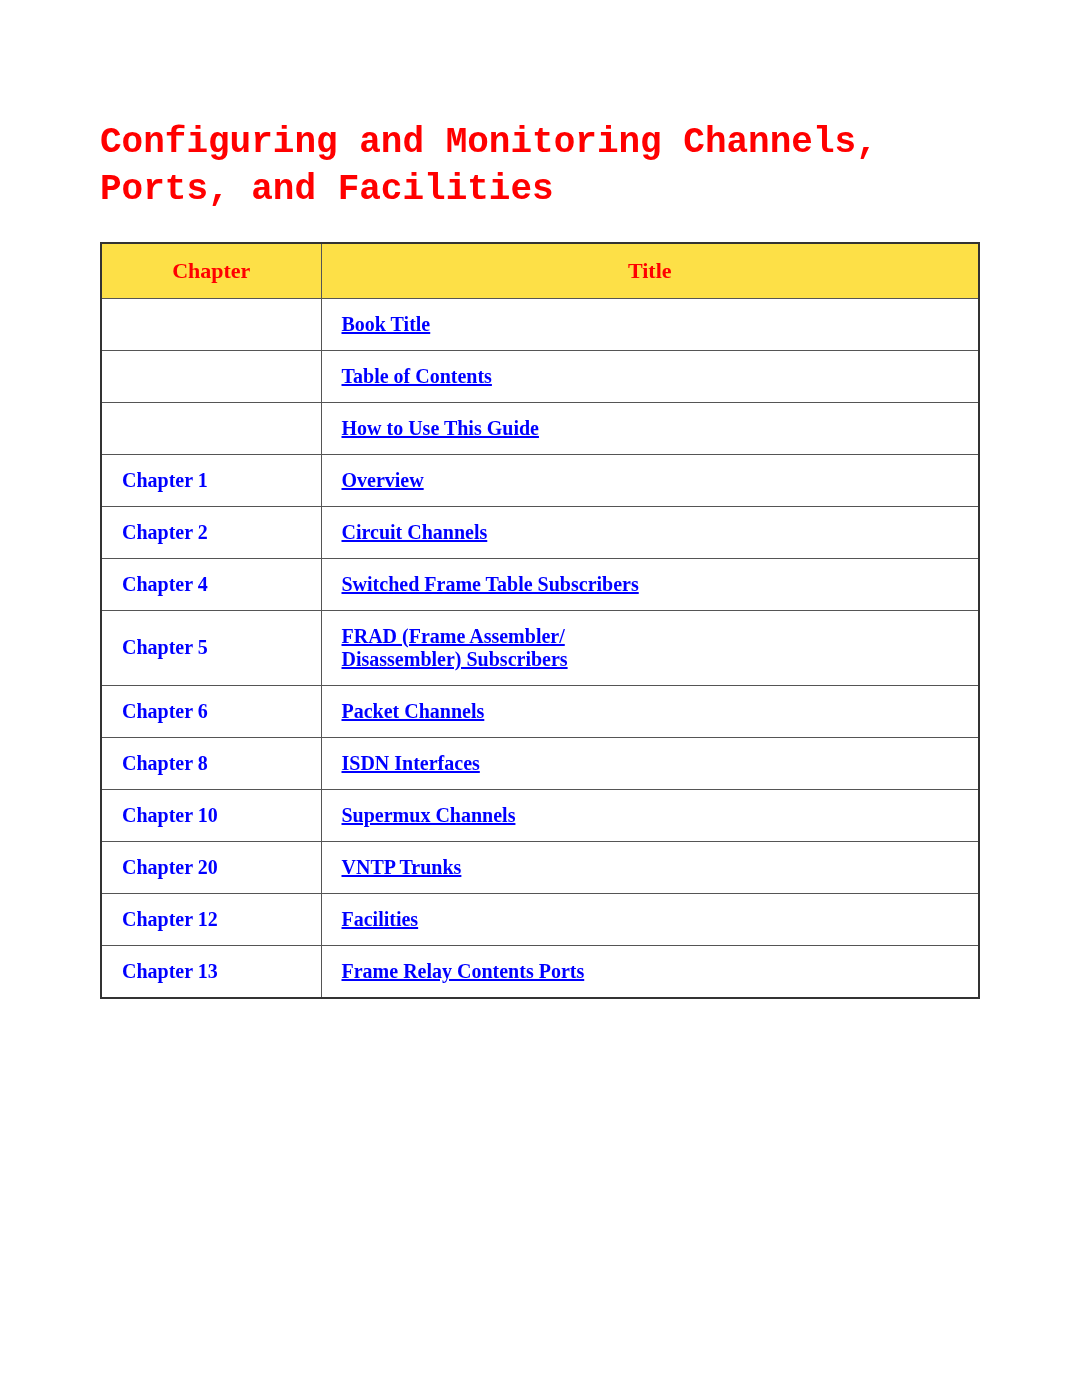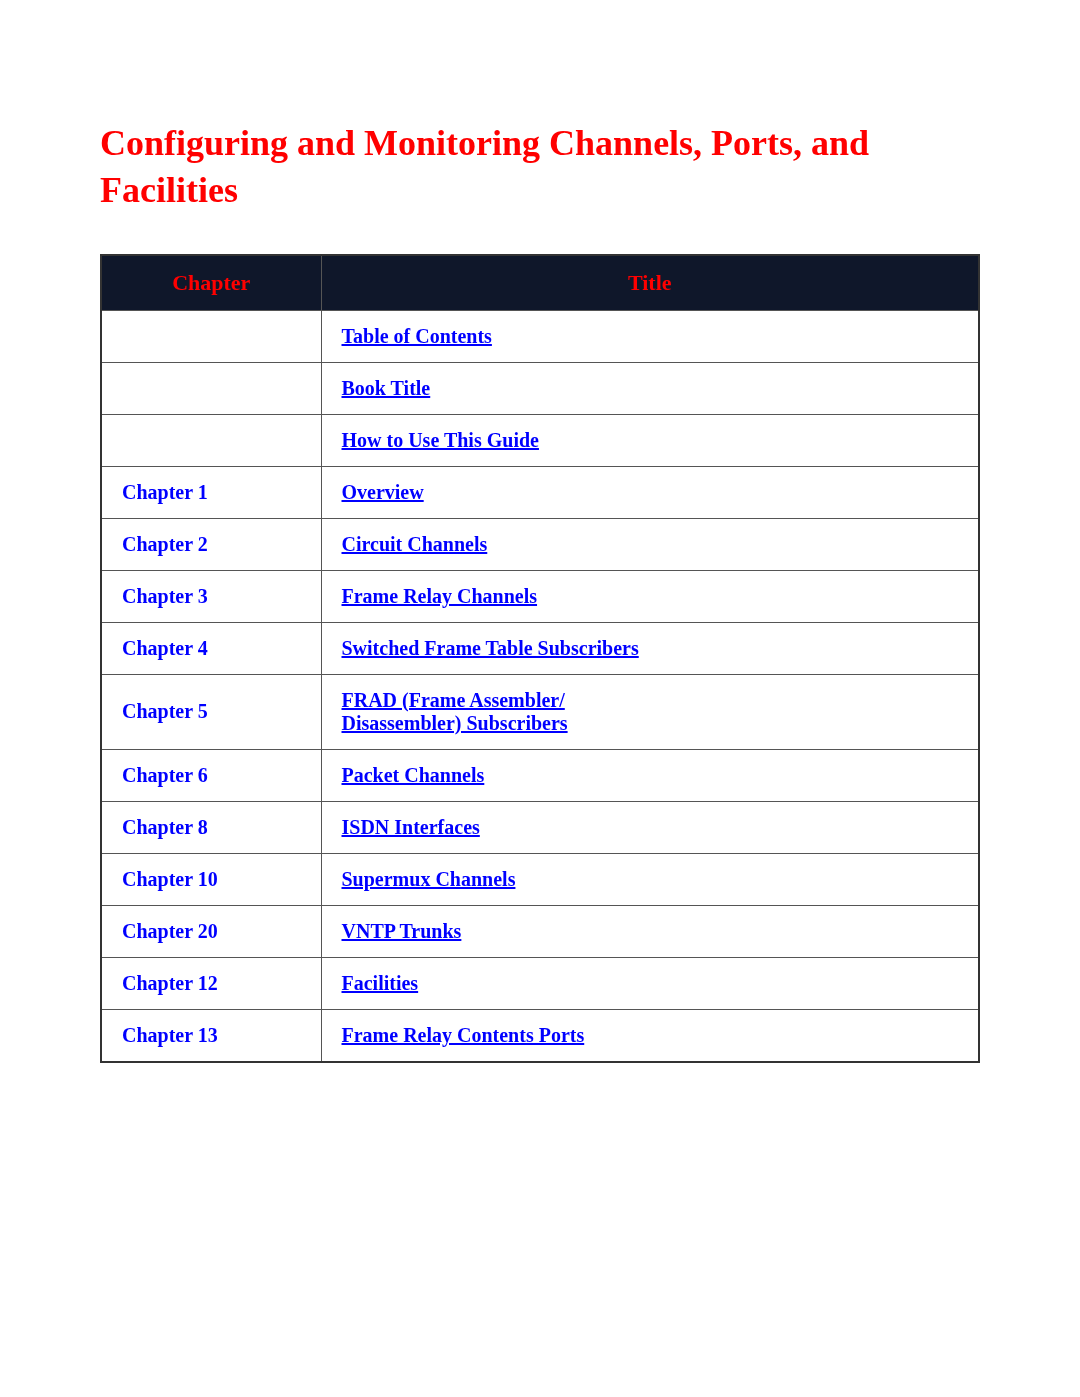--- a/index.html
+++ b/index.html
@@ -13,40 +13,41 @@
       font-family: Times New Roman, serif;
       width: 1080px;
       min-height: 1397px;
       padding: 120px 100px 80px 100px;
     }
 
     .page-title {
       color: #ff0000;
       font-size: 36px;
       font-weight: bold;
-      margin-bottom: 40px;
+      margin-bottom: 28px;
       line-height: 1.3;
+      font-family: Liberation Mono, monospace;
     }
 
     .toc-table {
       width: 100%;
       border-collapse: collapse;
       border: 2px solid #333;
     }
 
     .toc-table th,
     .toc-table td {
       border: 1px solid #555;
       padding: 14px 20px;
       font-size: 20px;
       vertical-align: middle;
     }
 
     .toc-table thead tr {
-      background-color: #0f172a;
+      background-color: #fde047;
       border-radius: 13px;
     }
 
     .toc-table thead th {
       color: #ff0000;
       font-weight: bold;
       font-size: 22px;
     }
 
     .chapter-cell {
@@ -82,41 +83,37 @@
 <table class="toc-table">
   <thead>
     <tr>
       <th>Chapter</th>
       <th>Title</th>
     </tr>
   </thead>
   <tbody id="toc-body">
   <tr>
         <td class="chapter-cell"></td>
-        <td class="title-cell"><a href="#">Table of Contents</a></td>
+        <td class="title-cell"><a href="#">Book Title</a></td>
       </tr>
       <tr>
         <td class="chapter-cell"></td>
-        <td class="title-cell"><a href="#">Book Title</a></td>
+        <td class="title-cell"><a href="#">Table of Contents</a></td>
       </tr>
       <tr>
         <td class="chapter-cell"></td>
         <td class="title-cell"><a href="#">How to Use This Guide</a></td>
       </tr>
       <tr>
         <td class="chapter-cell">Chapter 1</td>
         <td class="title-cell"><a href="#">Overview</a></td>
       </tr>
       <tr>
         <td class="chapter-cell">Chapter 2</td>
         <td class="title-cell"><a href="#">Circuit Channels</a></td>
-      </tr>
-      <tr>
-        <td class="chapter-cell">Chapter 3</td>
-        <td class="title-cell"><a href="#">Frame Relay Channels</a></td>
       </tr>
       <tr>
         <td class="chapter-cell">Chapter 4</td>
         <td class="title-cell"><a href="#">Switched Frame Table Subscribers</a></td>
       </tr>
       <tr>
         <td class="chapter-cell">Chapter 5</td>
         <td class="title-cell"><a href="#">FRAD (Frame Assembler/<br>Disassembler) Subscribers</a></td>
       </tr>
       <tr>

